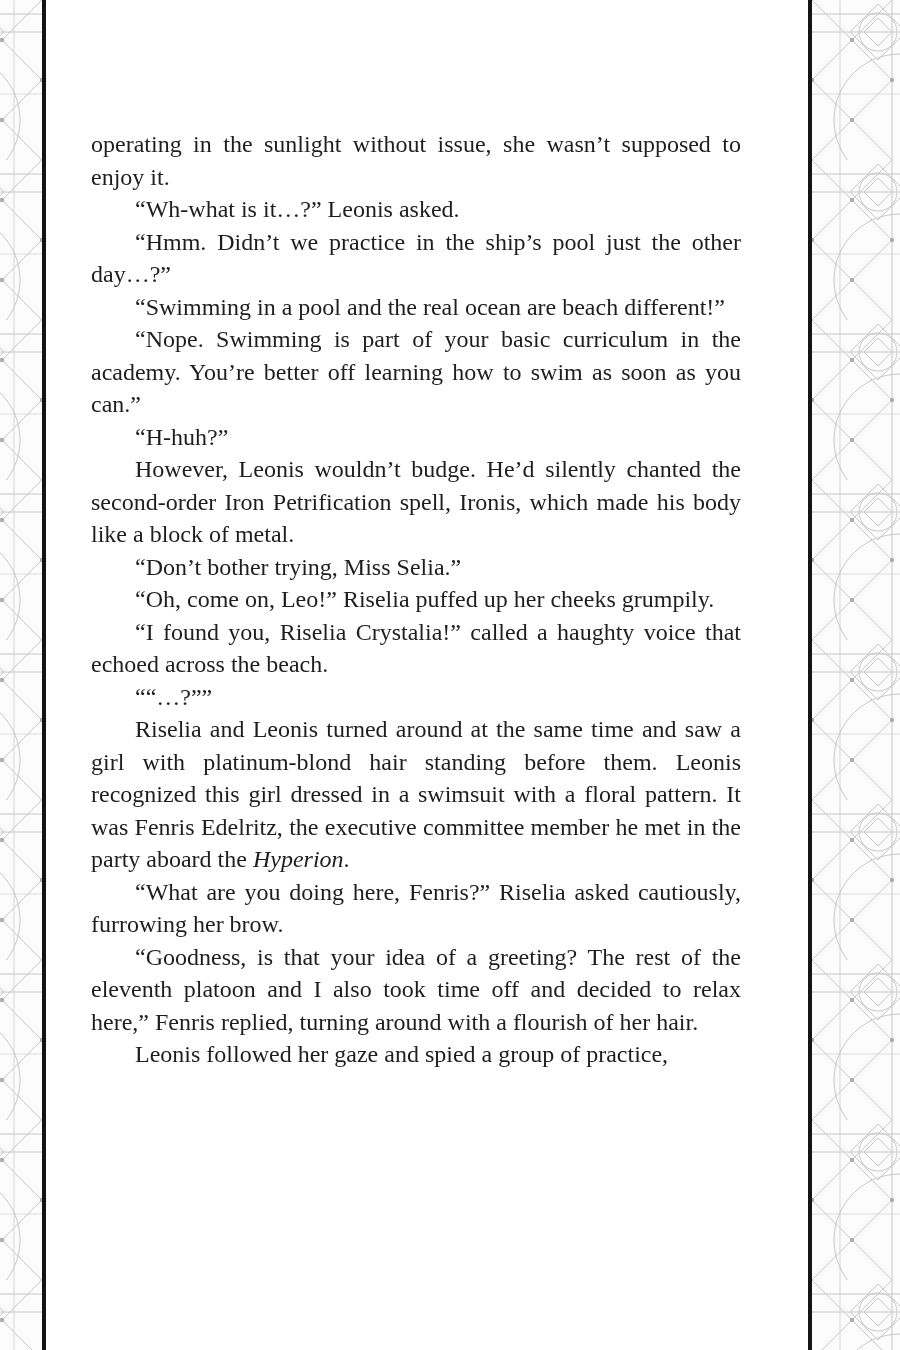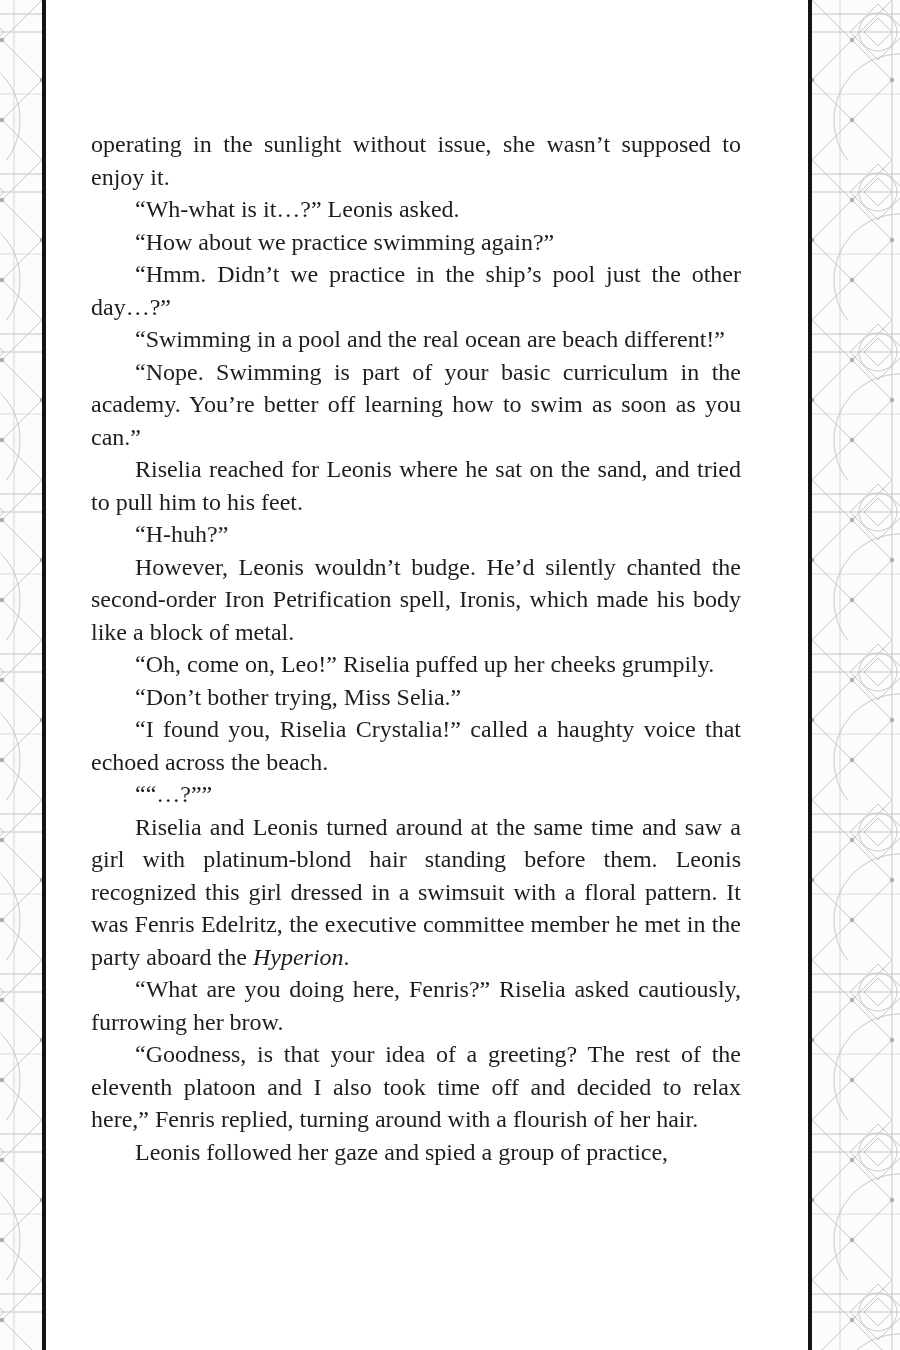--- a/index.html
+++ b/index.html
@@ -66,29 +66,27 @@
       </defs>
       <rect width="88" height="1350" fill="url(#geoL)"></rect>
     </svg>
   </div>
 
   <div class="rule left-rule"></div>
 
   <main class="text-block" id="text-block">
       <p class="para"><span>operating in the sunlight without issue, she wasn’t supposed to enjoy it.</span></p>
       <p class="para indent"><span>“Wh-what is it…?” Leonis asked.</span></p>
-      <p class="para indent"><span>“How about we practice swimming again?”</span></p>
       <p class="para indent"><span>“Hmm. Didn’t we practice in the ship’s pool just the other day…?”</span></p>
       <p class="para indent"><span>“Swimming in a pool and the real ocean are beach different!”</span></p>
       <p class="para indent"><span>“Nope. Swimming is part of your basic curriculum in the academy. You’re better off learning how to swim as soon as you can.”</span></p>
-      <p class="para indent"><span>Riselia reached for Leonis where he sat on the sand, and tried to pull him to his feet.</span></p>
       <p class="para indent"><span>“H-huh?”</span></p>
       <p class="para indent"><span>However, Leonis wouldn’t budge. He’d silently chanted the second-order Iron Petrification spell, Ironis, which made his body like a block of metal.</span></p>
+      <p class="para indent"><span>“Don’t bother trying, Miss Selia.”</span></p>
       <p class="para indent"><span>“Oh, come on, Leo!” Riselia puffed up her cheeks grumpily.</span></p>
-      <p class="para indent"><span>“Don’t bother trying, Miss Selia.”</span></p>
       <p class="para indent"><span>“I found you, Riselia Crystalia!” called a haughty voice that echoed across the beach.</span></p>
       <p class="para indent"><span>““…?””</span></p>
       <p class="para indent"><span>Riselia and Leonis turned around at the same time and saw a girl with platinum-blond hair standing before them. Leonis recognized this girl dressed in a swimsuit with a floral pattern. It was Fenris Edelritz, the executive committee member he met in the party aboard the </span><em>Hyperion</em><span>.</span></p>
       <p class="para indent"><span>“What are you doing here, Fenris?” Riselia asked cautiously, furrowing her brow.</span></p>
       <p class="para indent"><span>“Goodness, is that your idea of a greeting? The rest of the eleventh platoon and I also took time off and decided to relax here,” Fenris replied, turning around with a flourish of her hair.</span></p>
       <p class="para indent"><span>Leonis followed her gaze and spied a group of practice,</span></p>
     </main>
 
   <div class="rule right-rule"></div>
 

